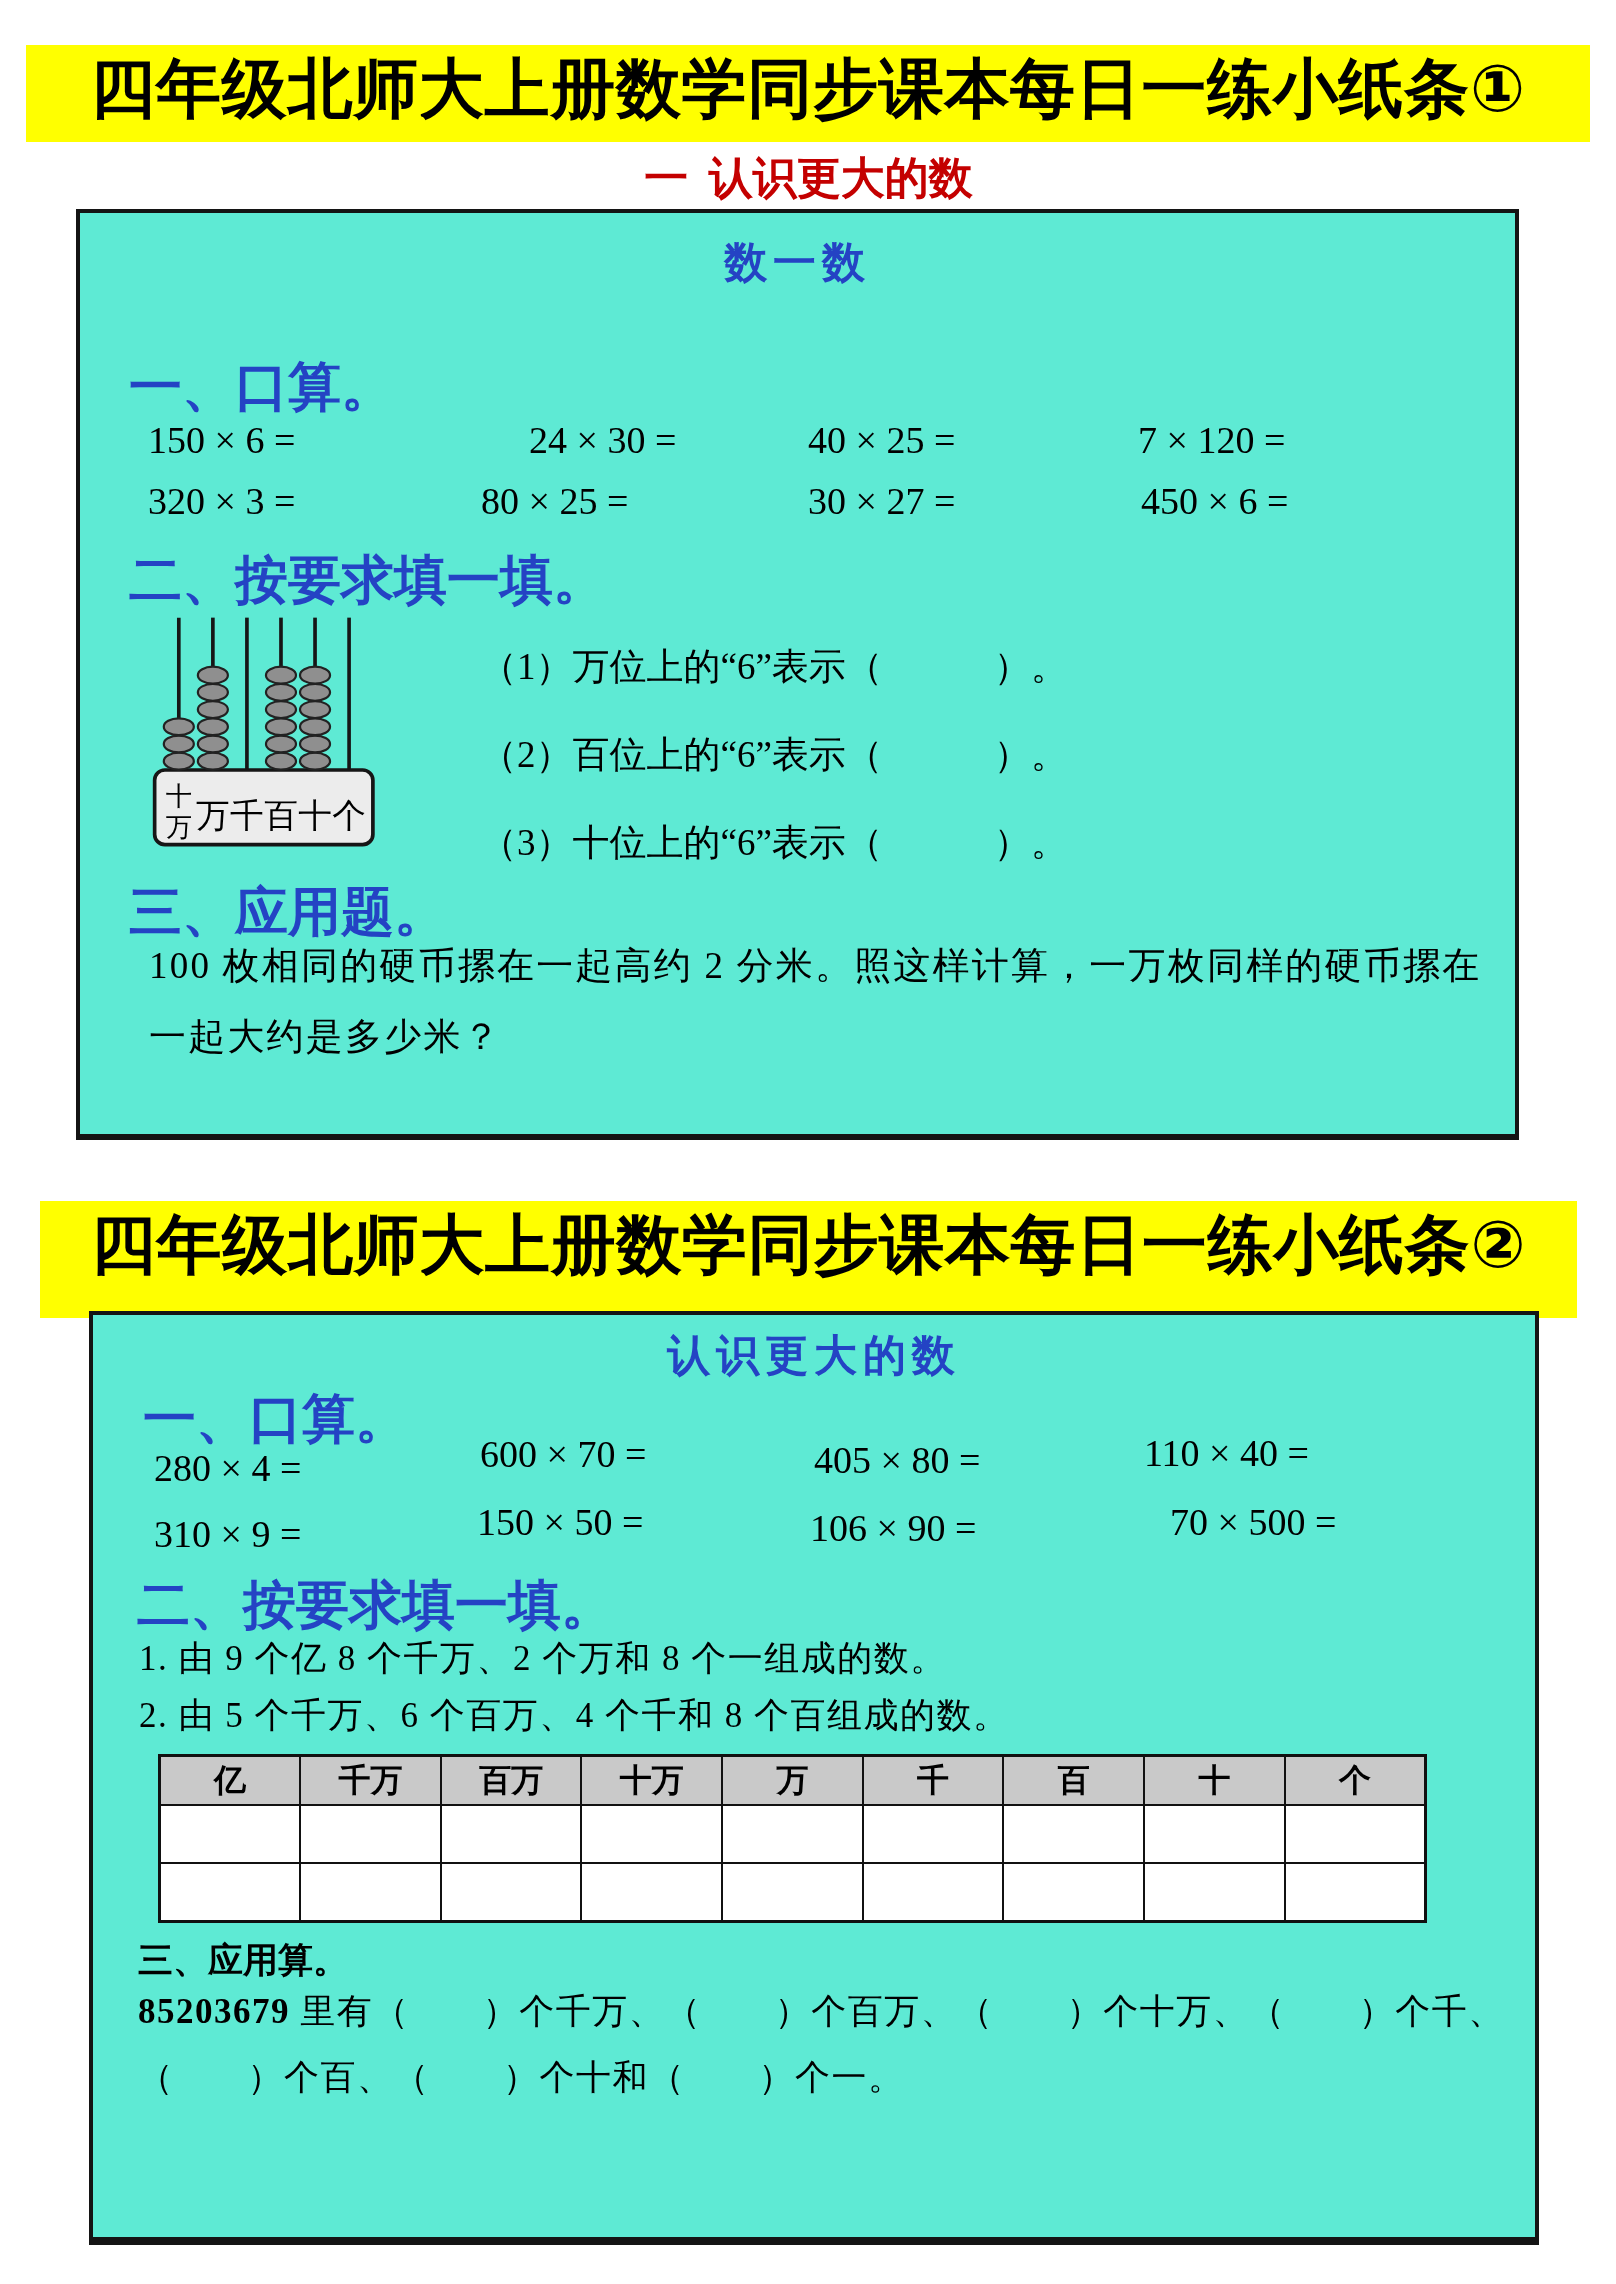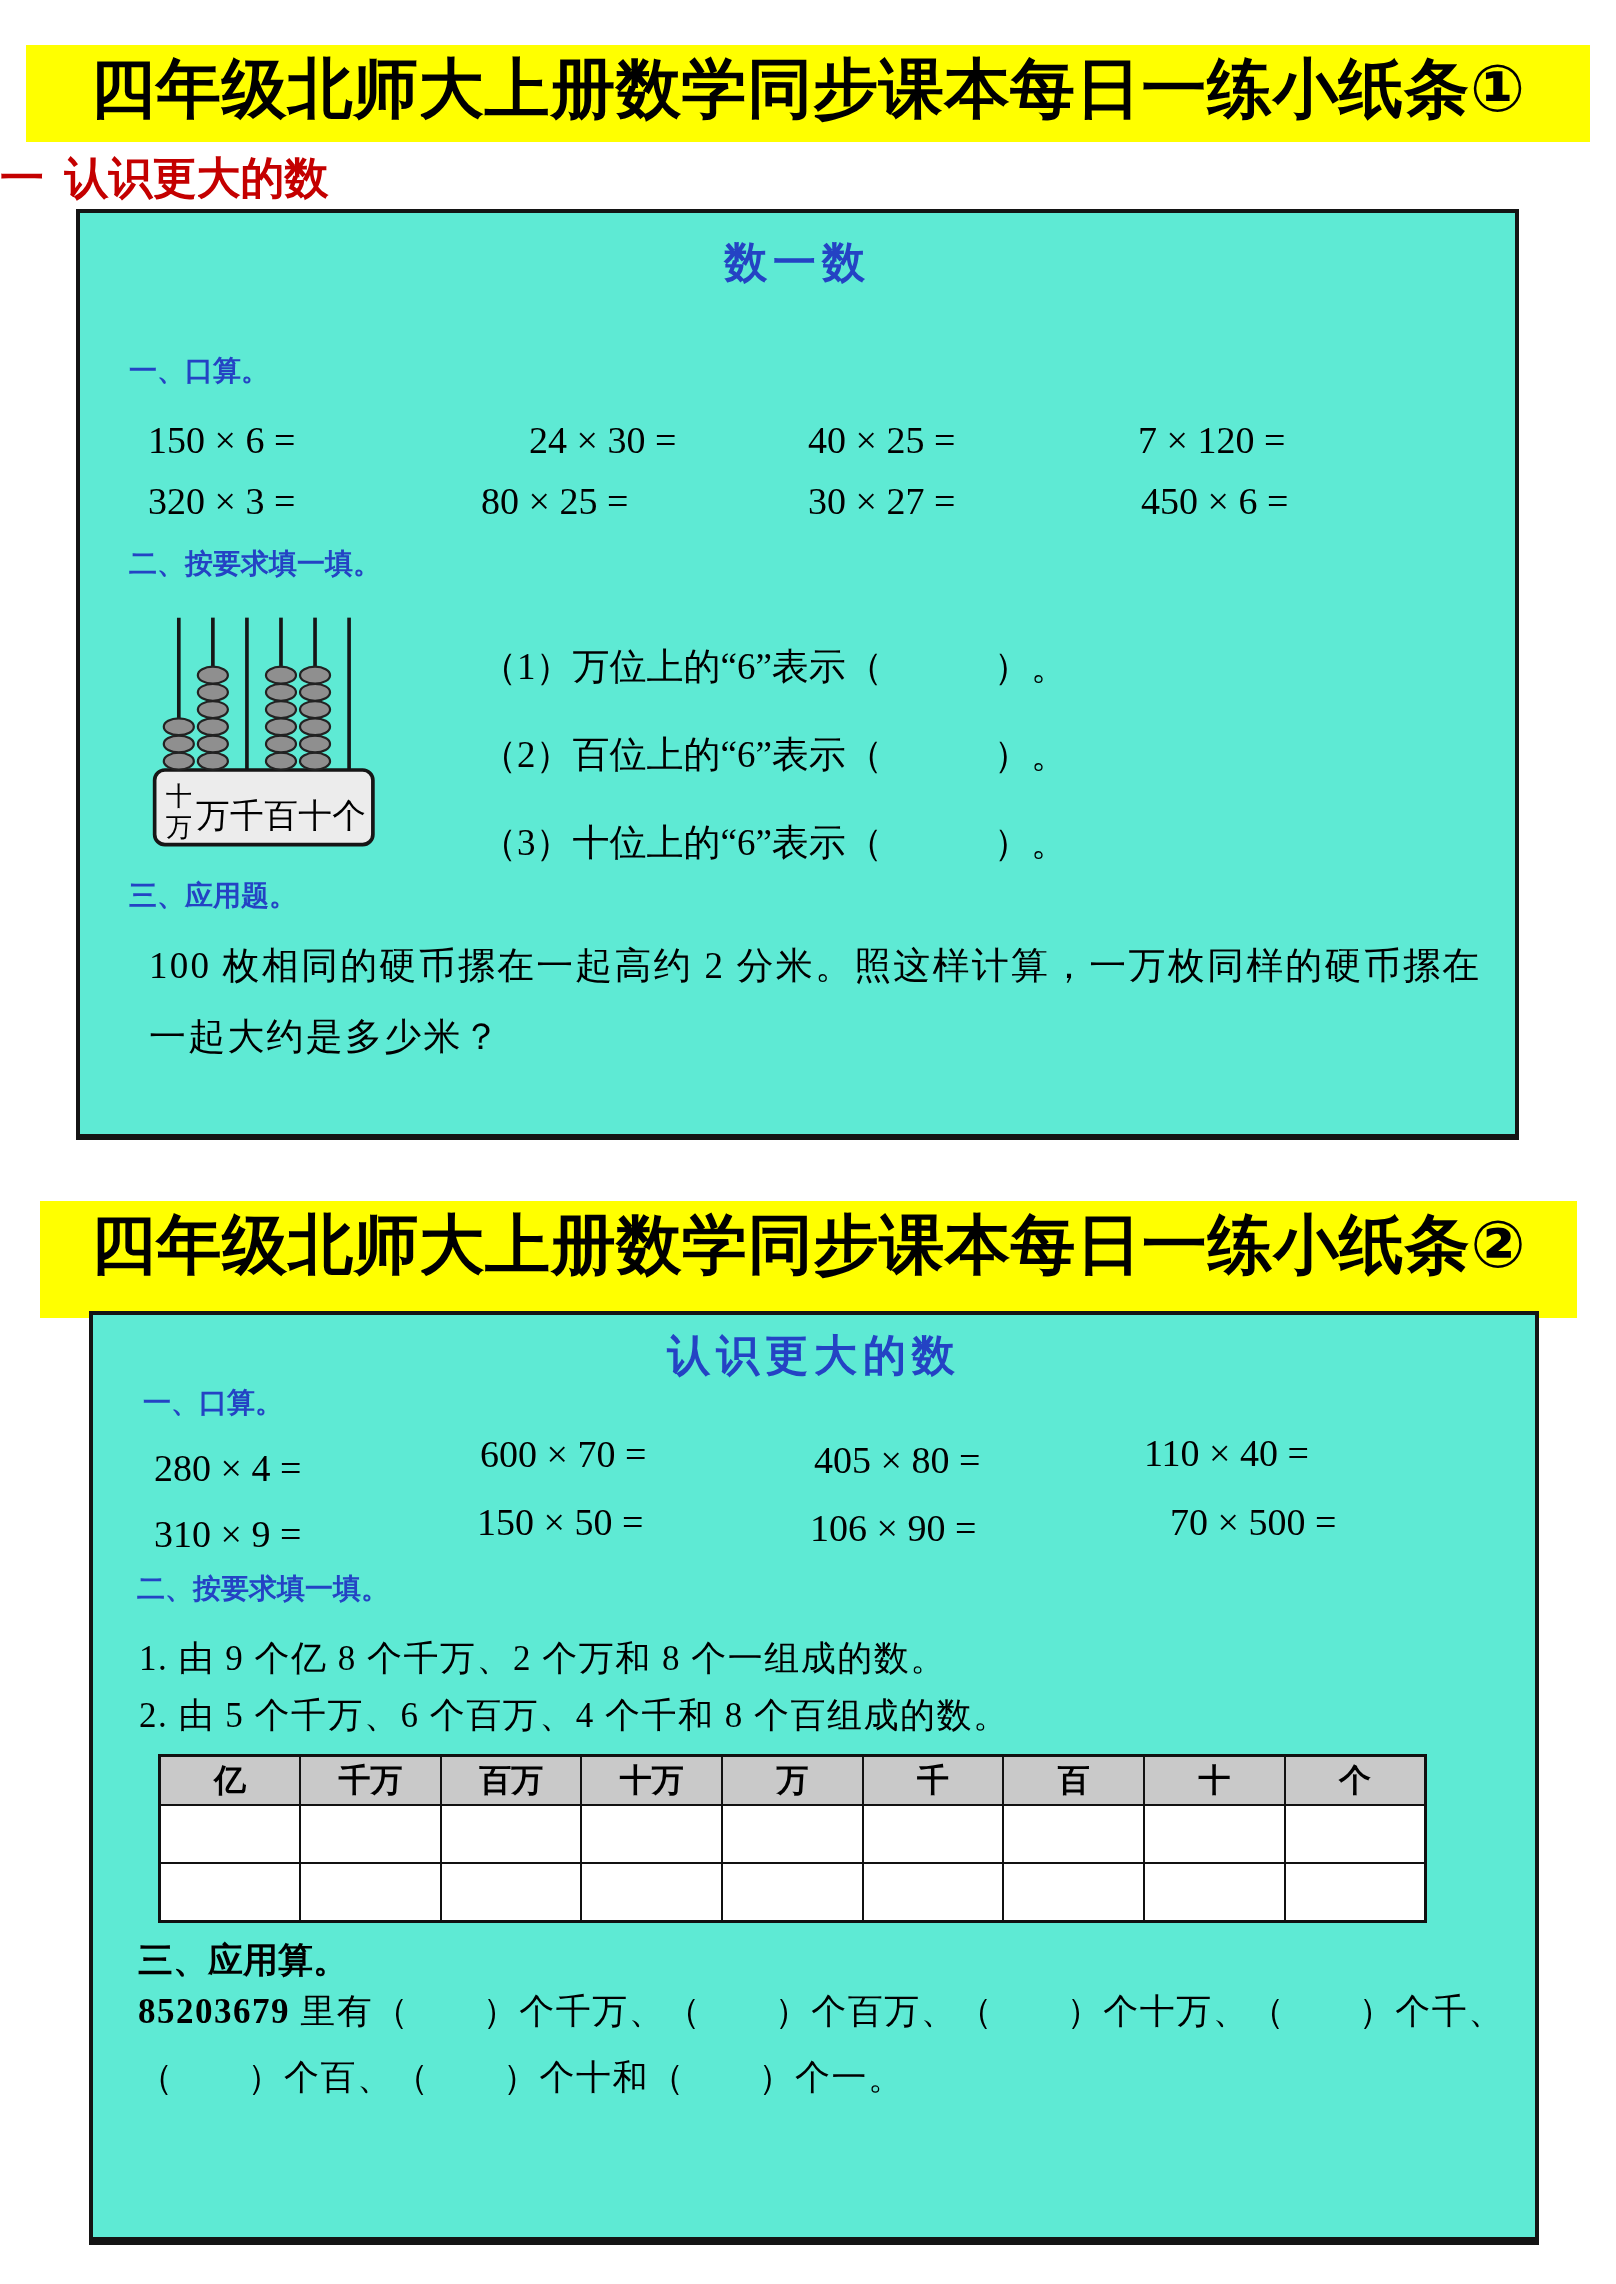--- a/index.html
+++ b/index.html
@@ -13,37 +13,37 @@
     display:flex; align-items:flex-start; justify-content:center;
   }
   .banner1 { left:26px; top:45px; width:1564px; height:97px; }
   .banner2 { left:40px; top:1201px; width:1537px; height:117px; }
   .banner-text {
     font-family:"Liberation Sans","DejaVu Sans",sans-serif;
     font-weight:900; font-size:65px; letter-spacing:0.7px;
     color:#000; white-space:nowrap;
   }
   .chapter-line {
-    position:absolute; top:149px; left:0; width:100%; text-align:left;
+    position:absolute; top:149px; left:0; width:100%; text-align:center;
     color:#c40000; font-family:"Liberation Sans","DejaVu Sans",sans-serif;
     font-weight:bold; font-size:44px; white-space:nowrap;
   }
   .chapter-line .num { margin-right:20.5px; }
   .box { position:absolute; border:4.4px solid #141414; background:#5eead4; }
   .box1 { left:76px; top:209px; width:1435px; height:921px; border-bottom-width:6.6px; }
   .box2 { left:89px; top:1311px; width:1442px; height:922px; border-bottom-width:8.8px; }
   .box-title {
     position:absolute; left:0; width:100%; text-align:center; margin:0;
     color:#2443c4; font-family:"Liberation Sans","DejaVu Sans",sans-serif;
     font-weight:bold; font-size:43px; letter-spacing:5.9px; white-space:nowrap;
   }
   .blue-head {
     position:absolute; color:#2443c4;
     font-family:"Liberation Sans","DejaVu Sans",sans-serif;
-    font-weight:bold; font-size:28px; white-space:nowrap;
+    font-weight:bold; font-size:53px; white-space:nowrap;
   }
   .black-head {
     position:absolute; color:#000;
     font-family:"Liberation Sans","DejaVu Sans",sans-serif;
     font-weight:bold; font-size:35px; white-space:nowrap;
   }
   .prob { position:absolute; font-size:38px; white-space:nowrap; }
   .qline { position:absolute; font-size:37px; white-space:nowrap;margin-top:15px; }
   .pline { position:absolute; font-size:37px; letter-spacing:2.2px; white-space:nowrap; }
   .item-line { position:absolute; font-size:35px; letter-spacing:1.5px; white-space:nowrap; }

